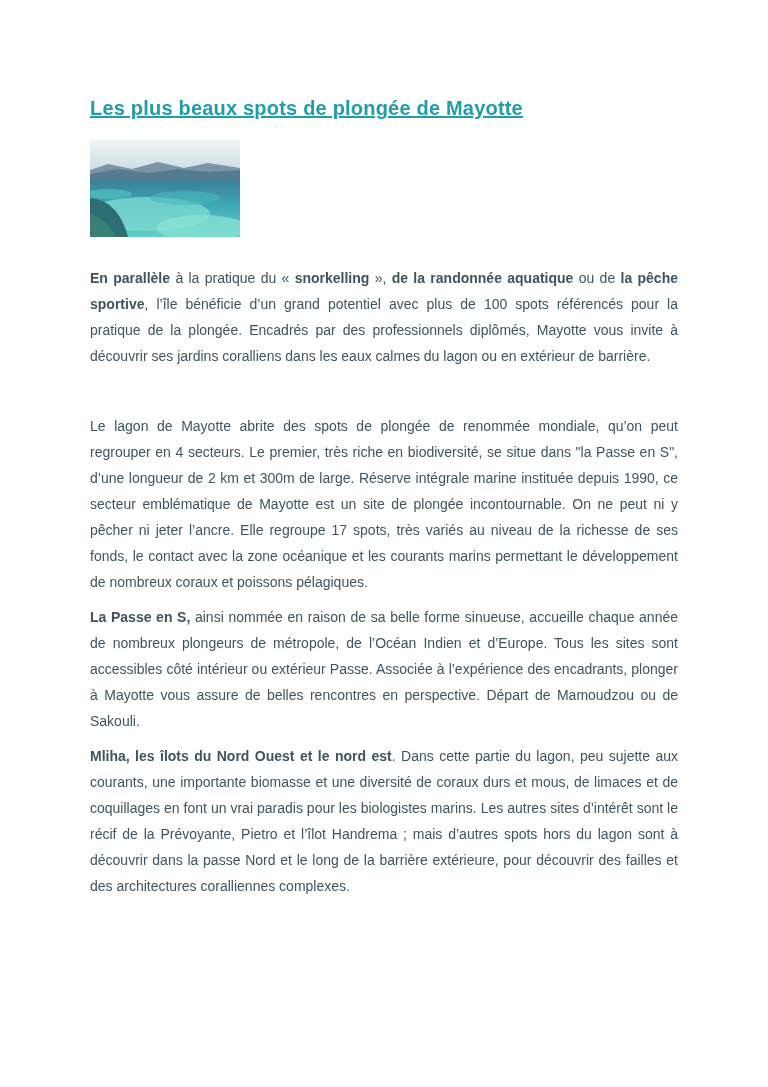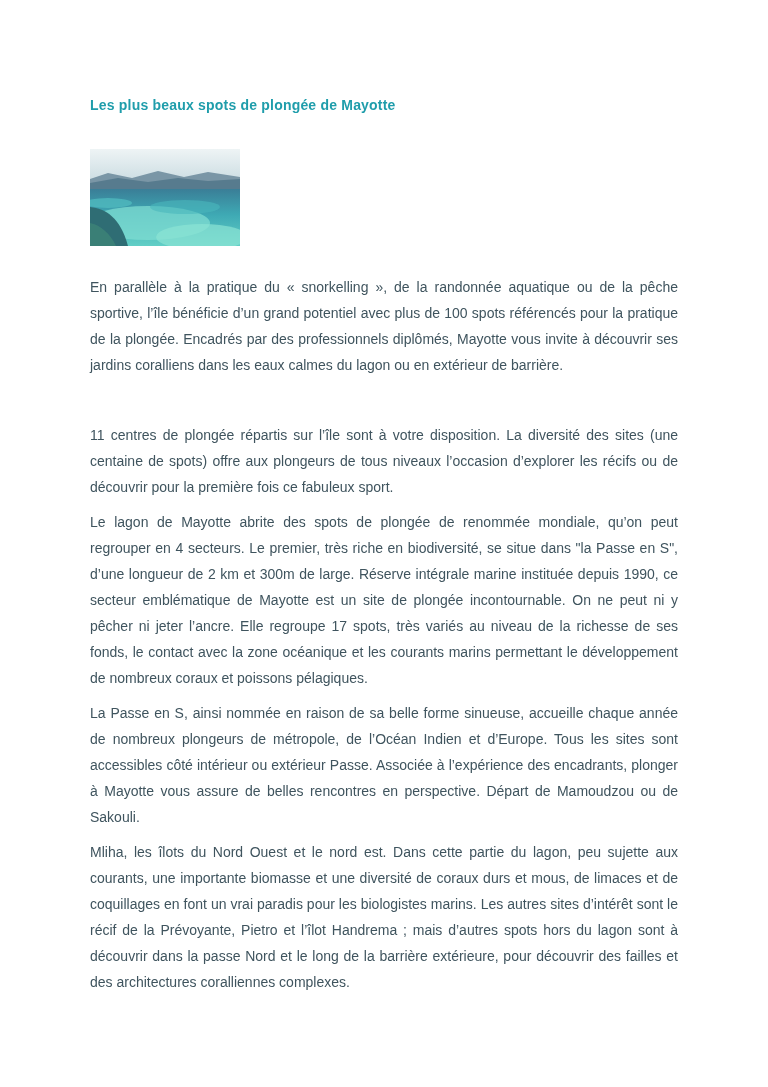--- a/index.html
+++ b/index.html
@@ -8,42 +8,43 @@
     position:relative;
     width:768px;
     height:1087px;
     background:#ffffff;
     overflow:hidden;
     font-family:"Liberation Sans","DejaVu Sans",sans-serif;
     padding:97px 90px 0 90px;
     color:var(--text-color,#3f545e);
   }
   .doc-title {
-    font-size:14px;
+    font-size:20px;
     font-weight:700;
     color:var(--title-color,#1f9dab);
     letter-spacing:0.2px;
-    margin-bottom:36px;
+    margin-bottom:20px;
+    text-decoration:underline;
   }
   .photo {
     width:150px;
     height:97px;
     display:block;
     margin-bottom:28px;
     overflow:hidden;
   }
   .photo svg { display:block; width:100%; height:100%; }
   .content p {
     font-size:14px;
     line-height:26px;
     text-align:justify;
     margin-bottom:9px;
   }
   .content p.spacer { text-align:left; }
-  .content span.b { font-weight:400; }
+  .content span.b { font-weight:700; }
 </style>
 </head>
 <body>
 
 <div class="page">
 
   <h1 class="doc-title">Les plus beaux spots de plongée de Mayotte</h1>
 
   <div class="photo">
     <svg viewBox="0 0 150 97" preserveAspectRatio="none">
@@ -68,19 +69,18 @@
       <ellipse cx="95" cy="58" rx="35" ry="7" fill="#49b7bd" opacity="0.6"></ellipse>
       <path d="M0 97 L0 58 C16 60 30 68 38 97 Z" fill="#2f6d74"></path>
       <path d="M0 97 L0 74 C10 76 20 84 26 97 Z" fill="#3c8277" opacity="0.85"></path>
       <ellipse cx="18" cy="54" rx="24" ry="5" fill="#4fb9be" opacity="0.8"></ellipse>
     </svg>
   </div>
 
   <div class="content">
       <p><span class="b">En parallèle</span><span> à la pratique du « </span><span class="b">snorkelling</span><span> », </span><span class="b">de la randonnée aquatique</span><span> ou de </span><span class="b">la pêche sportive</span><span>, l’île bénéficie d’un grand potentiel avec plus de 100 spots référencés pour la pratique de la plongée. Encadrés par des professionnels diplômés, Mayotte vous invite à découvrir ses jardins coralliens dans les eaux calmes du lagon ou en extérieur de barrière.</span></p>
       <p class="spacer">&nbsp;</p>
-      <p><span>11 centres de plongée répartis sur l’île sont à votre disposition. La diversité des sites (une centaine de spots) offre aux plongeurs de tous niveaux l’occasion d’explorer les récifs ou de découvrir pour la première fois ce fabuleux sport.</span></p>
       <p><span>Le lagon de Mayotte abrite des spots de plongée de renommée mondiale, qu’on peut regrouper en 4 secteurs. Le premier, très riche en biodiversité, se situe dans "la Passe en S", d’une longueur de 2 km et 300m de large. Réserve intégrale marine instituée depuis 1990, ce secteur emblématique de Mayotte est un site de plongée incontournable. On ne peut ni y pêcher ni jeter l’ancre. Elle regroupe 17 spots, très variés au niveau de la richesse de ses fonds, le contact avec la zone océanique et les courants marins permettant le développement de nombreux coraux et poissons pélagiques.</span></p>
       <p><span class="b">La Passe en S,</span><span> ainsi nommée en raison de sa belle forme sinueuse, accueille chaque année de nombreux plongeurs de métropole, de l’Océan Indien et d’Europe. Tous les sites sont accessibles côté intérieur ou extérieur Passe. Associée à l’expérience des encadrants, plonger à Mayotte vous assure de belles rencontres en perspective. Départ de Mamoudzou ou de Sakouli.</span></p>
       <p><span class="b">Mliha, les îlots du Nord Ouest et le nord est</span><span>. Dans cette partie du lagon, peu sujette aux courants, une importante biomasse et une diversité de coraux durs et mous, de limaces et de coquillages en font un vrai paradis pour les biologistes marins. Les autres sites d’intérêt sont le récif de la Prévoyante, Pietro et l’îlot Handrema ; mais d’autres spots hors du lagon sont à découvrir dans la passe Nord et le long de la barrière extérieure, pour découvrir des failles et des architectures coralliennes complexes.</span></p>
     </div>
 
 </div>
 
 </body></html>

